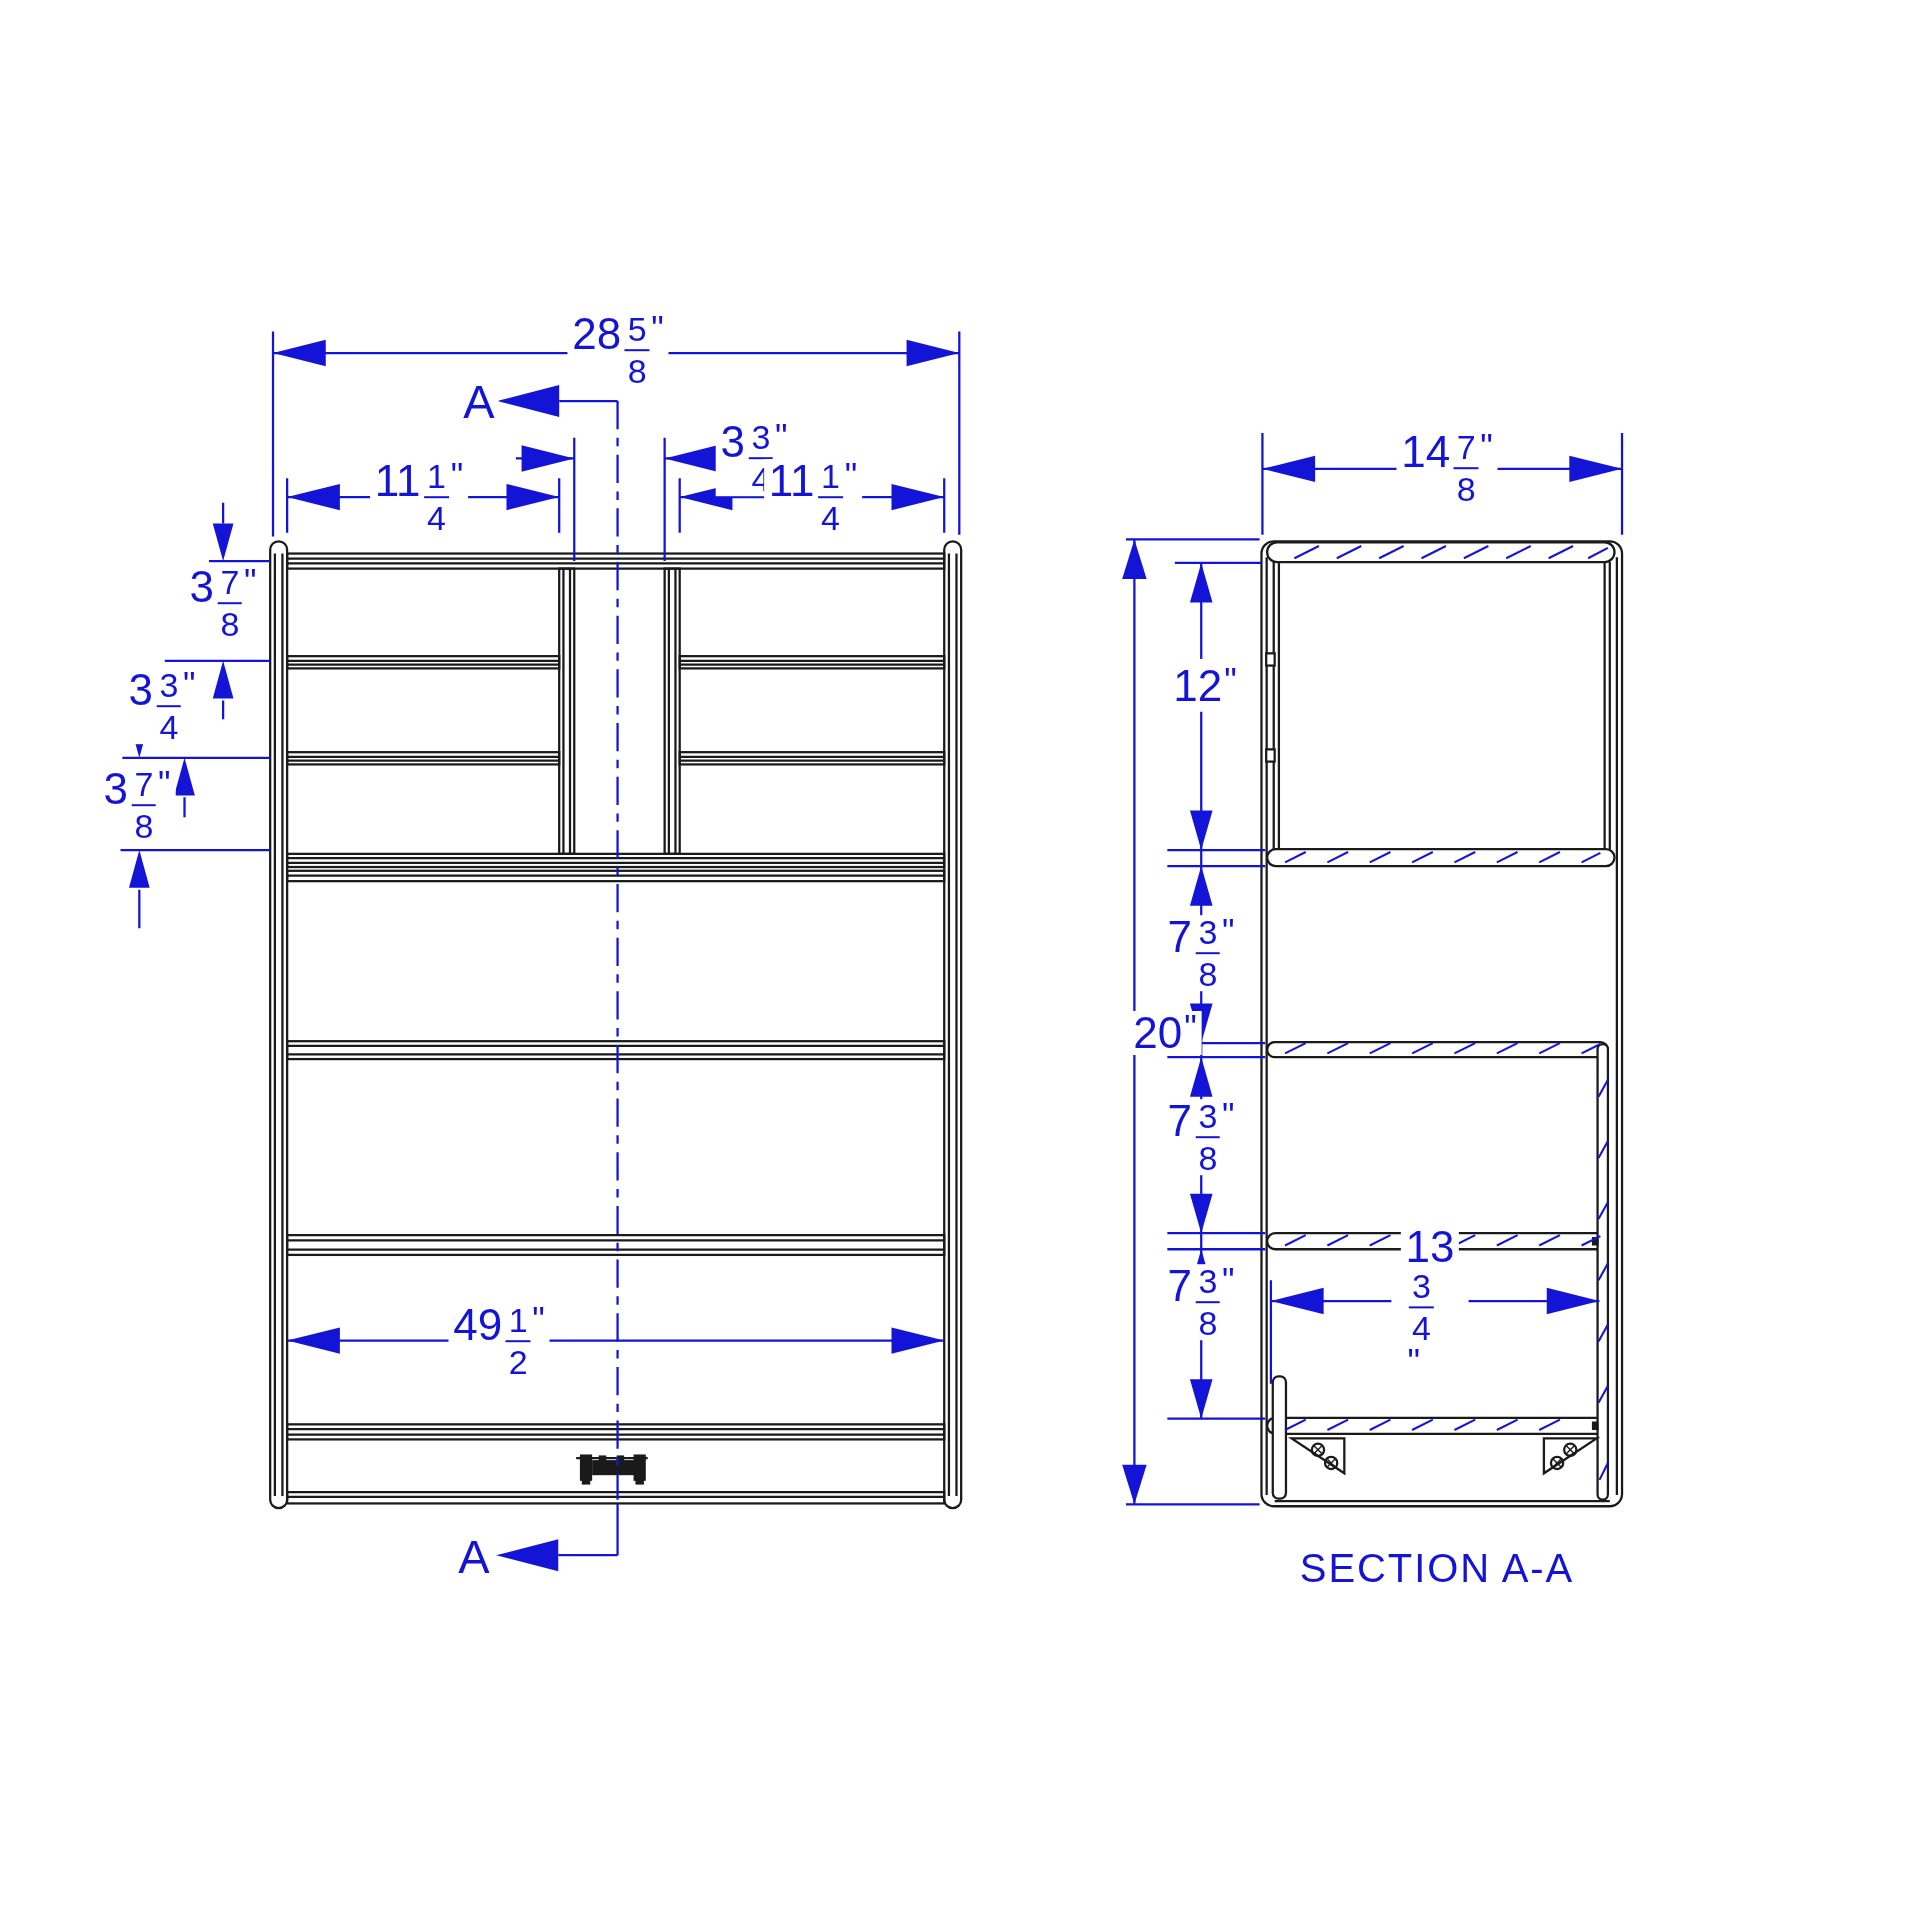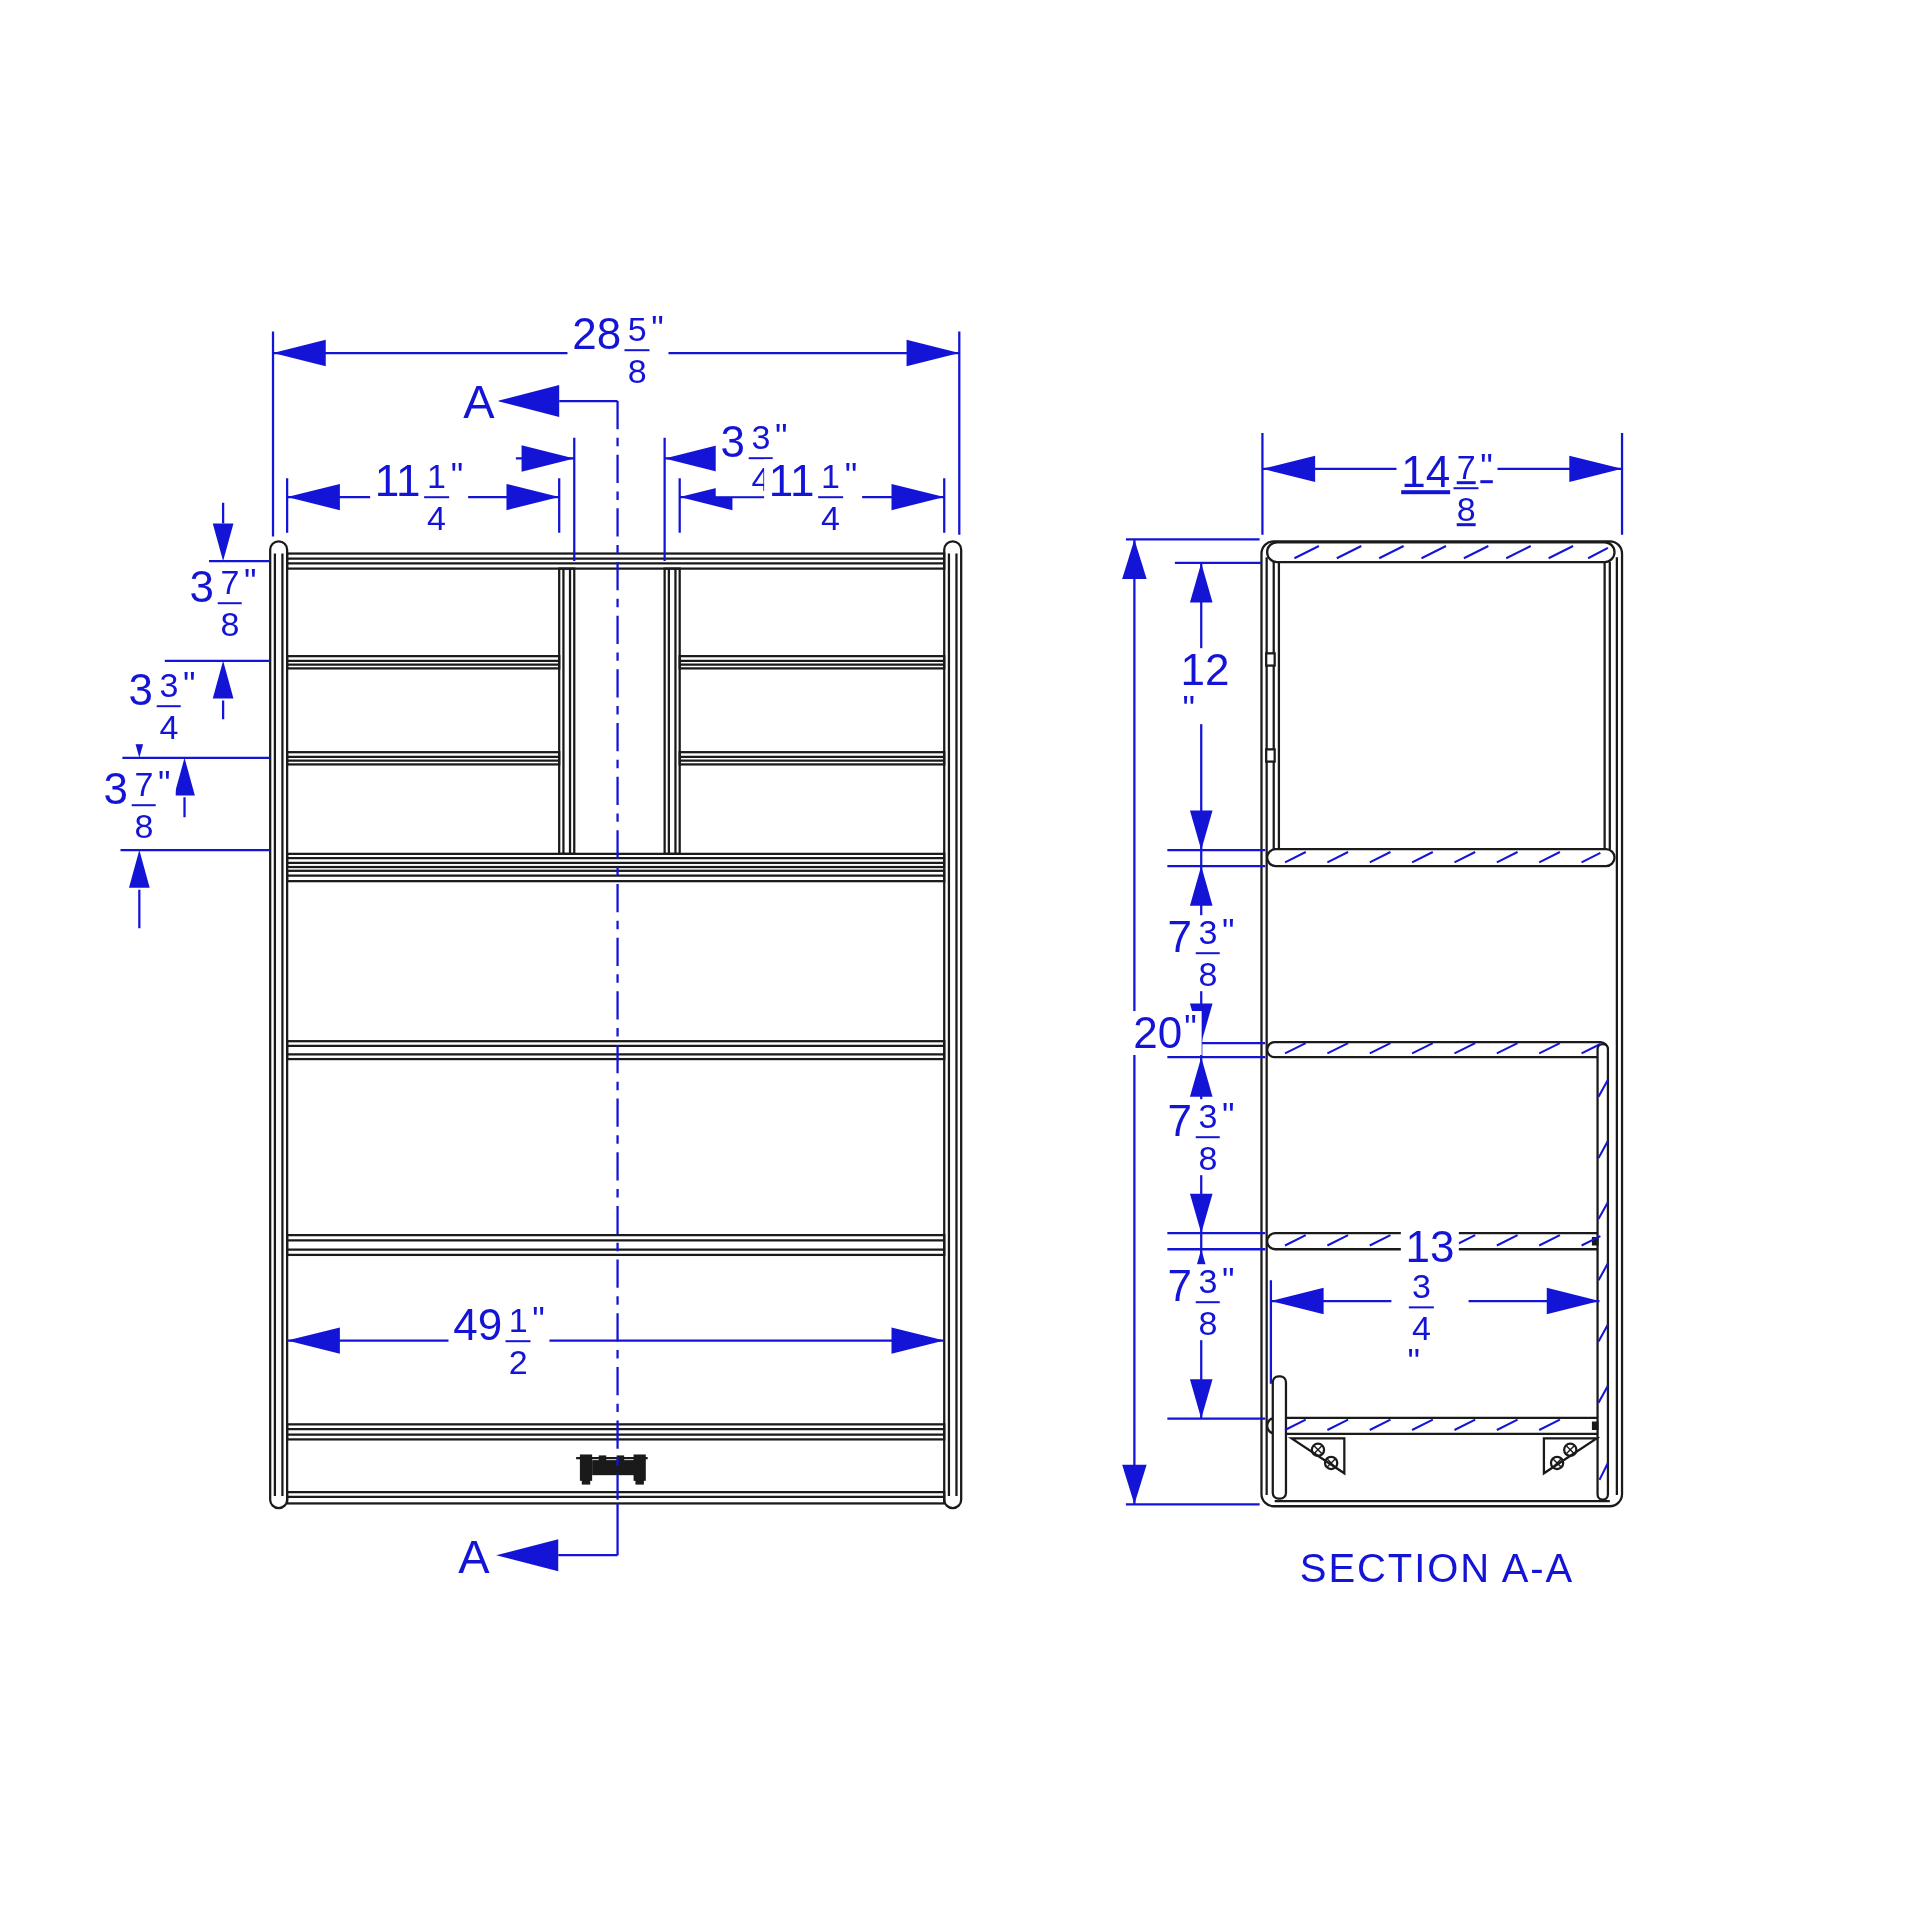--- a/index.html
+++ b/index.html
@@ -221,30 +221,30 @@
 
   <div class="lbl" style="left:499px;top:1341px;">
     <span class="whole">49</span>
     <span class="frac">
         <span class="num">1</span>
         <span class="den">2</span>
       </span>
     <span class="unit">"</span>
   </div>
 
-  <div class="lbl" style="left:1447px;top:488px;text-decoration:underline;">
+  <div class="lbl" style="left:1447px;top:468px;">
     <span class="whole">14</span>
     <span class="frac">
         <span class="num">7</span>
         <span class="den">8</span>
       </span>
     <span class="unit">"</span>
   </div>
 
-  <div class="lbl" style="left:1205px;top:686px;flex-direction:column;">
+  <div class="lbl" style="left:1205px;top:686px;">
     <span class="whole">12</span>
     <span class="unit">"</span>
   </div>
 
   <div class="lbl" style="left:1201px;top:953px;">
     <span class="whole">7</span>
     <span class="frac">
         <span class="num">3</span>
         <span class="den">8</span>
       </span>

